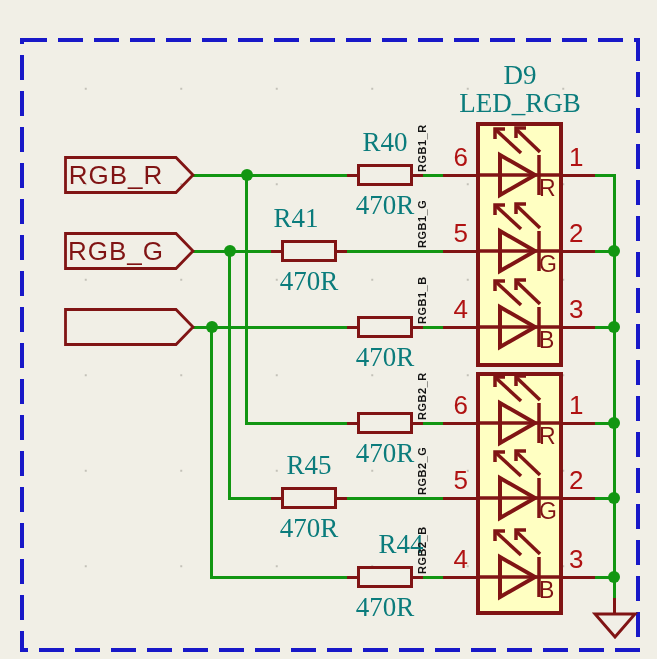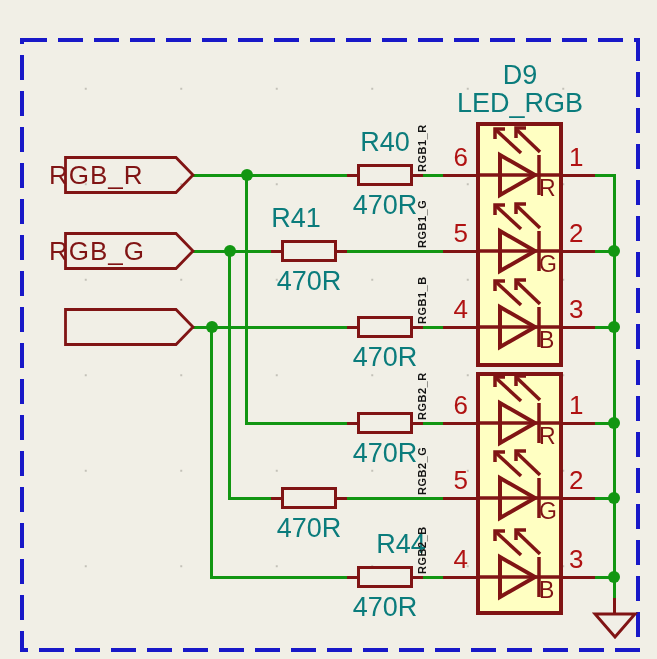--- a/index.html
+++ b/index.html
@@ -29,24 +29,24 @@
   .wire-v{position:absolute;width:3px;background:var(--green);}
   .stub-h{position:absolute;height:3px;background:var(--maroon);}
   .stub-v{position:absolute;width:3px;background:var(--maroon);}
   .dot{position:absolute;width:12px;height:12px;border-radius:50%;background:var(--green);}
   .res-body{
     position:absolute;width:50px;height:16px;
     border:3px solid var(--maroon);background:var(--bg);
   }
   .teal-label{
     position:absolute;color:var(--teal);font-size:27px;line-height:30px;
-    text-align:center;white-space:nowrap;
+    text-align:center;white-space:nowrap;font-family:Liberation Serif, serif;
   }
   .flag-text{
-    position:absolute;left:49px;width:112px;
+    position:absolute;left:60px;width:112px;text-align:center;
     color:var(--maroon);font-size:26px;line-height:30px;letter-spacing:1px;
   }
   .pin-num{
     position:absolute;color:var(--pinred);font-size:26px;line-height:28px;width:30px;
   }
   .pin-num.pl{left:438px;text-align:right;}
   .pin-num.pr{left:569px;text-align:left;}
   .net-label{
     position:absolute;left:427px;width:52px;height:11px;
     color:var(--black);font-size:11px;font-weight:bold;letter-spacing:0.5px;
@@ -140,20 +140,21 @@
   <div class="teal-label" style="left:325px;top:342px;width:120px;">470R</div>
 
   <div class="stub-h" style="left:347px;top:422px;width:10px;"></div>
   <div class="stub-h" style="left:413px;top:422px;width:10px;"></div>
   <div class="res-body" style="left:357px;top:412px;"></div>
   <div class="teal-label" style="left:325px;top:438px;width:120px;">470R</div>
 
   <div class="stub-h" style="left:271px;top:497px;width:10px;"></div>
   <div class="stub-h" style="left:337px;top:497px;width:10px;"></div>
   <div class="res-body" style="left:281px;top:487px;"></div>
+  <div class="teal-label" style="left:249px;top:450px;width:120px;">R45</div>
   <div class="teal-label" style="left:249px;top:513px;width:120px;">470R</div>
 
   <div class="stub-h" style="left:347px;top:576px;width:10px;"></div>
   <div class="stub-h" style="left:413px;top:576px;width:10px;"></div>
   <div class="res-body" style="left:357px;top:566px;"></div>
   <div class="teal-label" style="left:341px;top:529px;width:120px;">R44</div>
   <div class="teal-label" style="left:325px;top:592px;width:120px;">470R</div>
 
   <div class="stub-h" style="left:443px;top:174px;width:33px;"></div>
   <div class="stub-h" style="left:443px;top:250px;width:33px;"></div>

